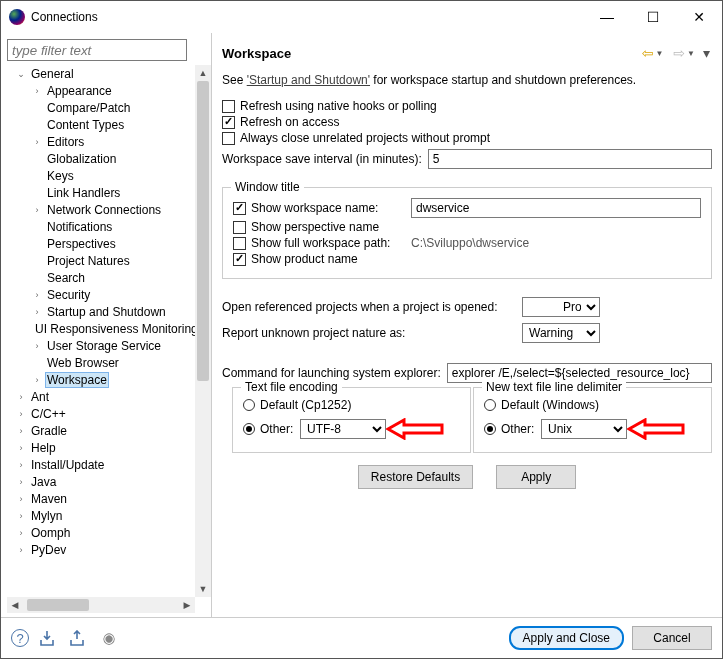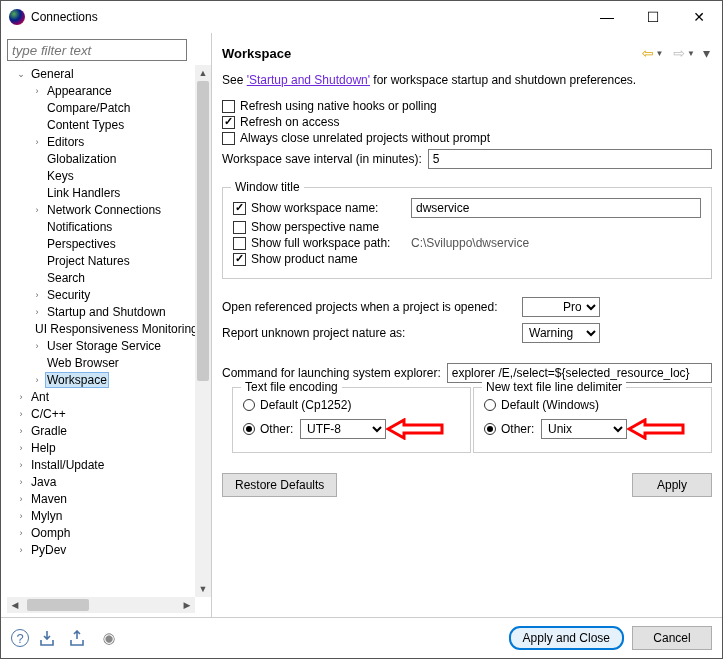--- a/index.html
+++ b/index.html
@@ -29,21 +29,21 @@
   .hscroll .arr{width:16px;display:flex;align-items:center;justify-content:center;font-size:9px;color:#555;}
   .hscroll .track{flex:1; position:relative;}
   .hscroll .thumb{position:absolute; top:2px; bottom:2px; left:4px; width:40%; background:#c8c8c8; border-radius:2px;}
   .main { flex:1; display:flex; flex-direction:column; overflow:hidden; padding:6px 10px 6px 10px;}
   .mainhead{ display:flex; align-items:center; height:28px;}
   .mainhead h2{ margin:0; font-size:13px; font-weight:bold;}
   .mainhead .spacer{flex:1;}
   .navarrow{ font-size:14px; padding:0 2px; display:inline-flex; align-items:center;}
   .navarrow .drop{font-size:8px; color:#555; margin-left:2px;}
   .maincontent{ font-size:12px; color:#000;}
-  .link{color:#6d28d9; text-decoration:underline;}
+  .link{color:#404040; text-decoration:underline;}
   .row{display:flex; align-items:center; margin:2px 0;}
   .chk{ width:13px; height:13px; border:1px solid #333; margin-right:5px; display:inline-flex; align-items:center; justify-content:center; font-size:11px; line-height:11px;}
   .chk.checked::after{content:"✓"; color:#000; font-weight:bold; position:relative; top:-1px;}
   .radio{ width:12px; height:12px; border:1px solid #333; border-radius:50%; margin-right:5px; display:inline-flex; align-items:center; justify-content:center;}
   .radio.checked::after{content:""; width:6px; height:6px; background:#000; border-radius:50%;}
   input.txt{ height:20px; border:1px solid #7a7a7a; padding:1px 4px; font-size:12px;}
   .groupbox{ border:1px solid #ccc; padding:8px 10px 10px 10px; margin-top:0; position:relative;}
   .groupbox .legend{ position:absolute; top:-8px; left:8px; background:#fff; padding:0 4px; font-size:12px;}
   select.sel, .sel { height:20px; border:1px solid #7a7a7a; font-size:12px; padding:0 2px; background:#fff;}
   .btn{ height:24px; border:1px solid #adadad; background:#e1e1e1; padding:0 12px; font-size:12px; display:inline-flex; align-items:center; justify-content:center; min-width:80px;}
@@ -311,21 +311,21 @@
               <select class="sel" style="width:86px;"><option>Unix</option></select>
               <span class="arrow-annot">
                 <svg viewBox="0 0 60 22">
                     <polygon points="2,11 18,2 18,7 56,7 56,15 18,15 18,20" fill="none" stroke="#ff0000" stroke-width="3"></polygon>
                   </svg>
               </span>
             </div>
           </div>
         </div>
 
-        <div class="row" style="justify-content:space-between; margin-top:20px; gap:23px;">
+        <div class="row" style="justify-content:center; margin-top:12px; gap:23px;">
           <button class="btn">Restore Defaults</button>
           <button class="btn">Apply</button>
         </div>
       </div>
     </div>
   </div>
 
   <div class="footer">
     <span class="footicon" style="border:1px solid #4a74a8; border-radius:50%; width:18px; height:18px; font-size:13px;">?</span>
     <span class="footicon">

